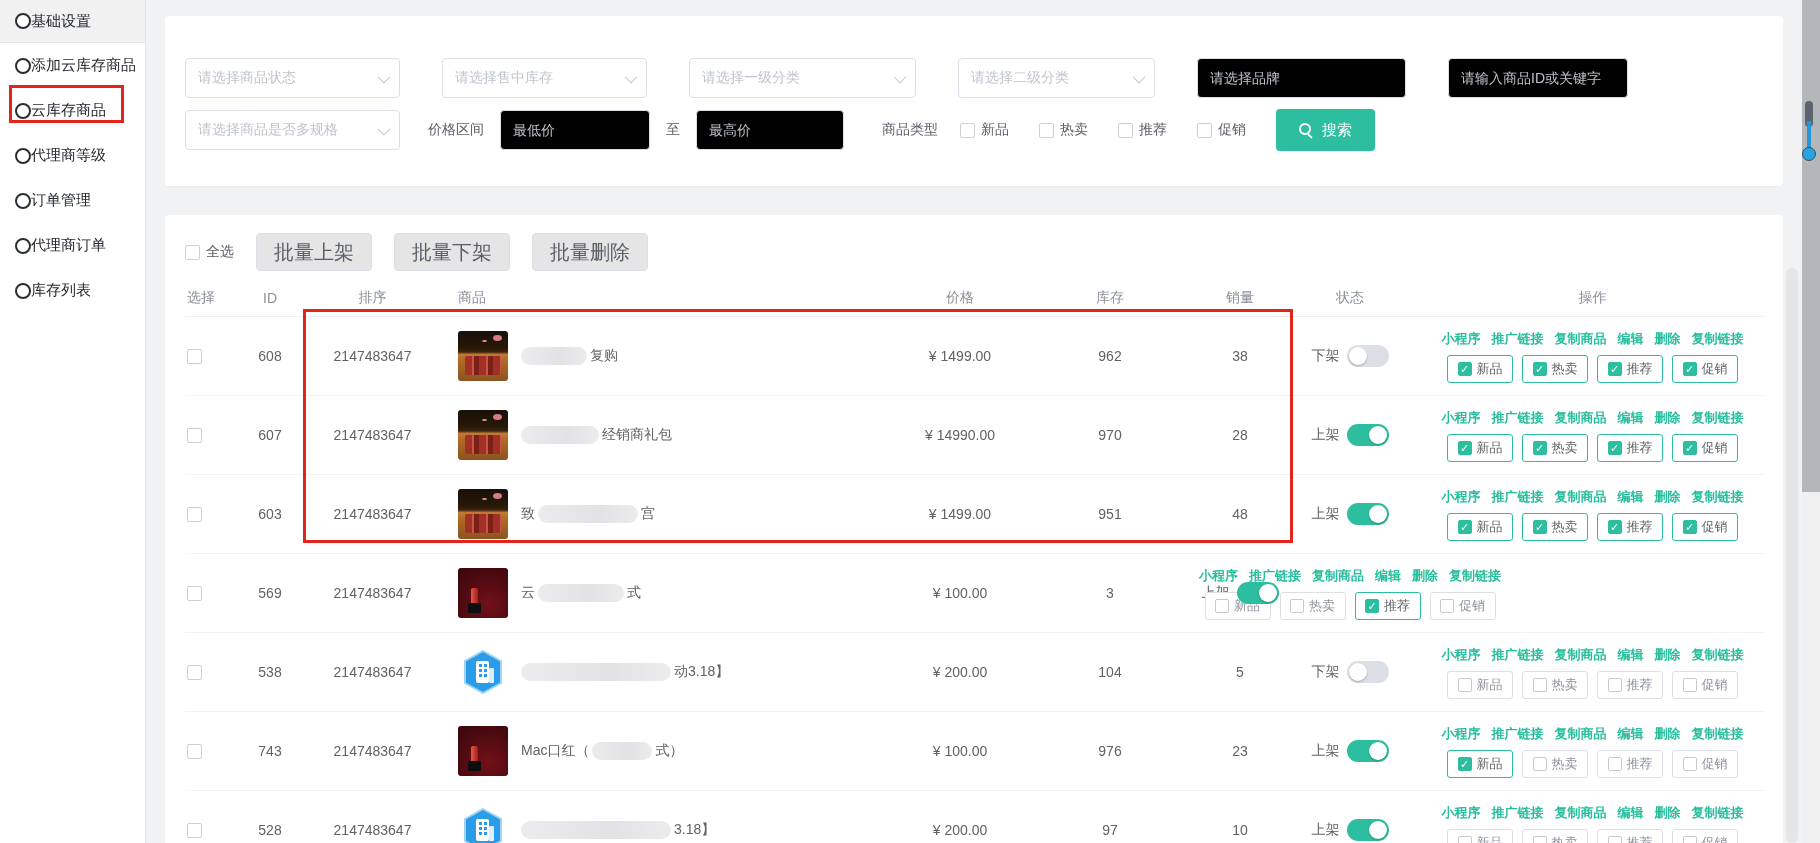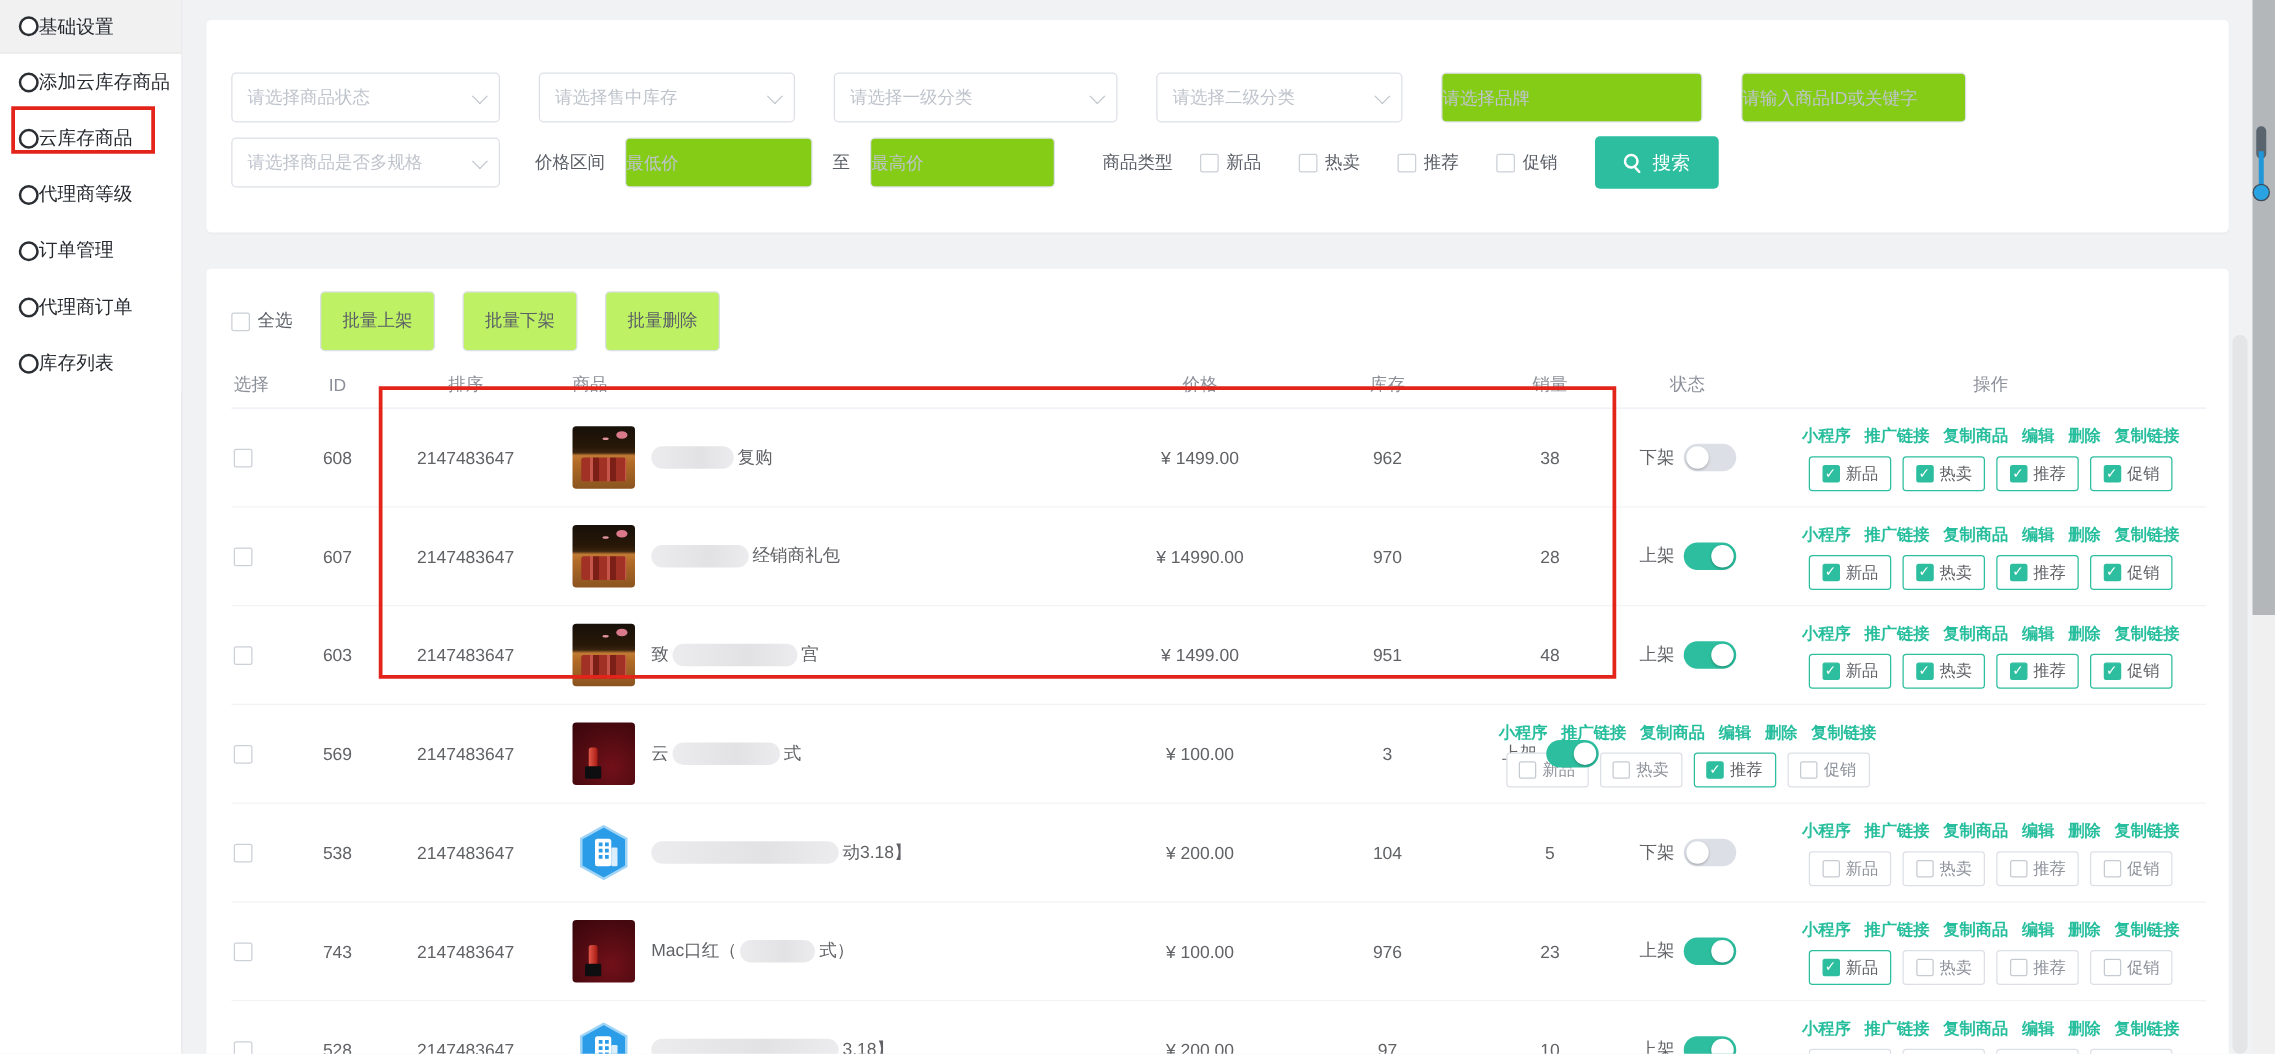--- a/index.html
+++ b/index.html
@@ -16,47 +16,47 @@
 
   
   .main{position:absolute;left:145px;top:0;width:1657px;height:843px;}
   .panel{position:absolute;left:20px;width:1618px;background:#fff;border-radius:4px;
     box-shadow:0 1px 2px rgba(0,0,0,.03);}
   .filter-panel{top:16px;height:170px;}
   .table-panel{top:215px;height:660px;}
 
   
   .f-row{display:flex;align-items:center;margin-left:20px;}
-  .f-row1{margin-top:42px;gap:31px;}
+  .f-row1{margin-top:42px;gap:42px;}
   .f-row2{margin-top:11px;gap:16px;}
   .fselect{display:flex;justify-content:space-between;align-items:center;height:40px;
     border:1px solid #dcdfe6;border-radius:4px;background:#fff;padding:0 12px;
     color:#bfc4cc;font-size:14px;cursor:pointer;box-sizing:border-box;}
   .chev{width:8px;height:8px;border-right:1.5px solid #c0c4cc;border-bottom:1.5px solid #c0c4cc;
     transform:rotate(45deg) translateY(-2px);flex:0 0 auto;}
-  .finput{height:40px;border:1px solid #dcdfe6;border-radius:4px;background:#84cc16;
-    padding:0 0;font-size:14px;color:#606266;box-sizing:border-box;outline:none;}
+  .finput{height:40px;border:1px solid #dcdfe6;border-radius:4px;background:#000000;
+    padding:0 12px;font-size:14px;color:#606266;box-sizing:border-box;outline:none;}
   .finput::placeholder{color:#bfc4cc;}
   .flabel{font-size:14px;color:#5a5e66;white-space:nowrap;}
   .fcheck{display:flex;align-items:center;gap:6px;font-size:14px;color:#5a5e66;cursor:pointer;}
   .cb{width:15px;height:15px;border:1px solid #ccd0d7;border-radius:2px;background:#fff;
     display:inline-block;box-sizing:border-box;flex:0 0 auto;}
   .search-btn{display:flex;align-items:center;gap:8px;height:42px;padding:0 23px;
     background:#2cbe9e;border:none;border-radius:4px;color:#fff;font-size:15px;
     cursor:pointer;margin-left:14px;font-family:inherit;}
   .mag{position:relative;width:15px;height:15px;display:inline-block;}
   .mag::before{content:'';position:absolute;left:0;top:0;width:8px;height:8px;
     border:2px solid #fff;border-radius:50%;}
   .mag::after{content:'';position:absolute;left:10px;top:10px;width:2px;height:6px;
     background:#fff;transform:rotate(-45deg);border-radius:1px;}
 
   
   .batch-row{display:flex;align-items:center;gap:22px;margin:18px 0 0 20px;}
-  .batch-btn{height:48px;padding:0 17px;border:1px solid #dcdfe6;border-radius:4px;
-    background:#bef264;color:#5a5e66;font-size:14px;cursor:pointer;font-family:inherit;}
+  .batch-btn{height:38px;padding:0 17px;border:1px solid #dcdfe6;border-radius:4px;
+    background:#e5e5e5;color:#5a5e66;font-size:20px;cursor:pointer;font-family:inherit;}
 
   
   .tbl{--cols:50px 70px 135px 460px 120px 180px 80px 140px 345px;margin:0 0 0 20px;width:1580px;}
   .thead{display:grid;grid-template-columns:var(--cols);height:37px;align-items:center;
     border-bottom:1px solid #ebeef5;margin-top:8px;color:#8b8f99;font-size:14px;}
   .th{text-align:center;}
   .th.t-left{text-align:left;padding-left:2px;}
   .th.t-prod{text-align:left;padding-left:18px;}
   .trow{display:grid;grid-template-columns:var(--cols);height:78px;border-bottom:1px solid #f1f3f5;}
   .cell{display:flex;align-items:center;font-size:14px;color:#606266;}

